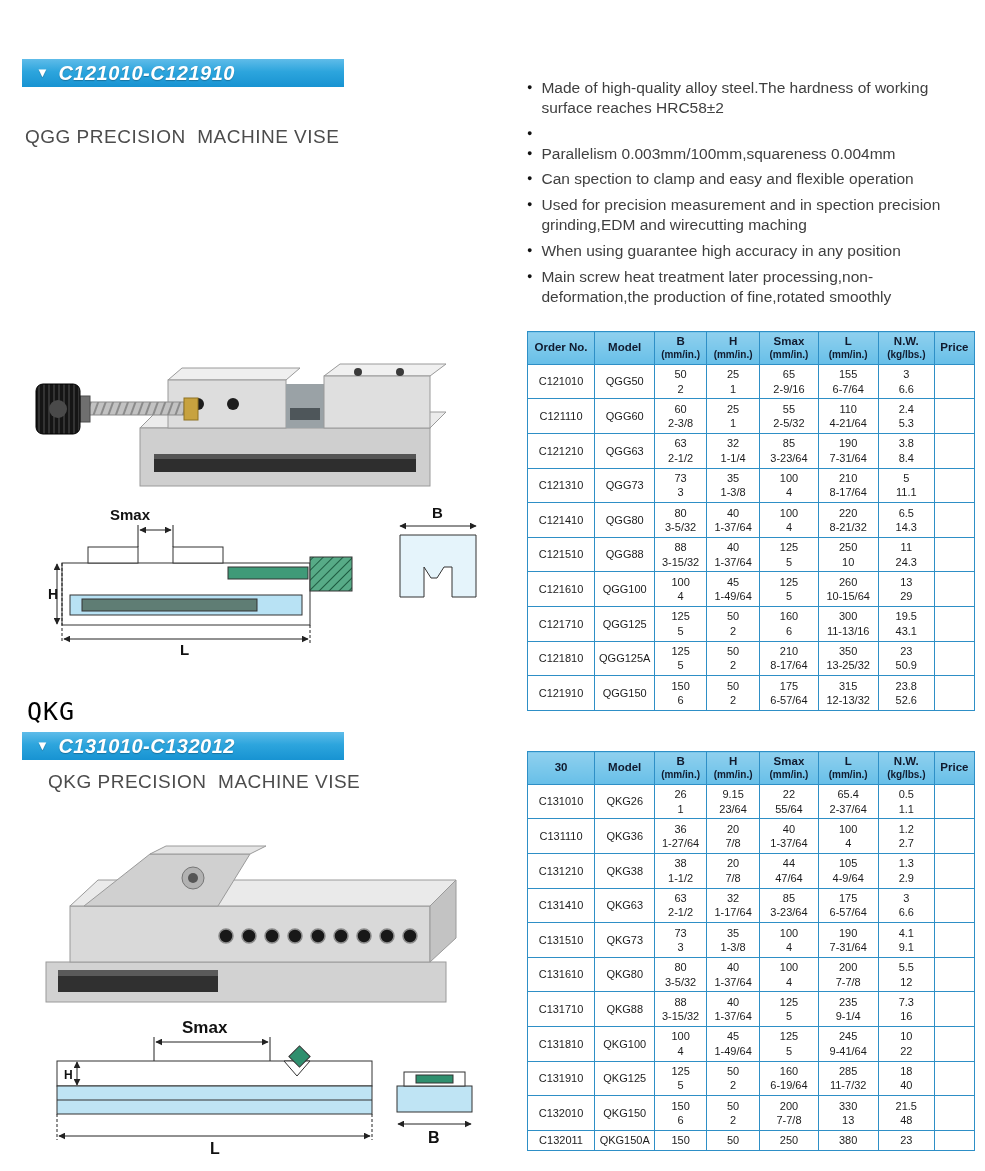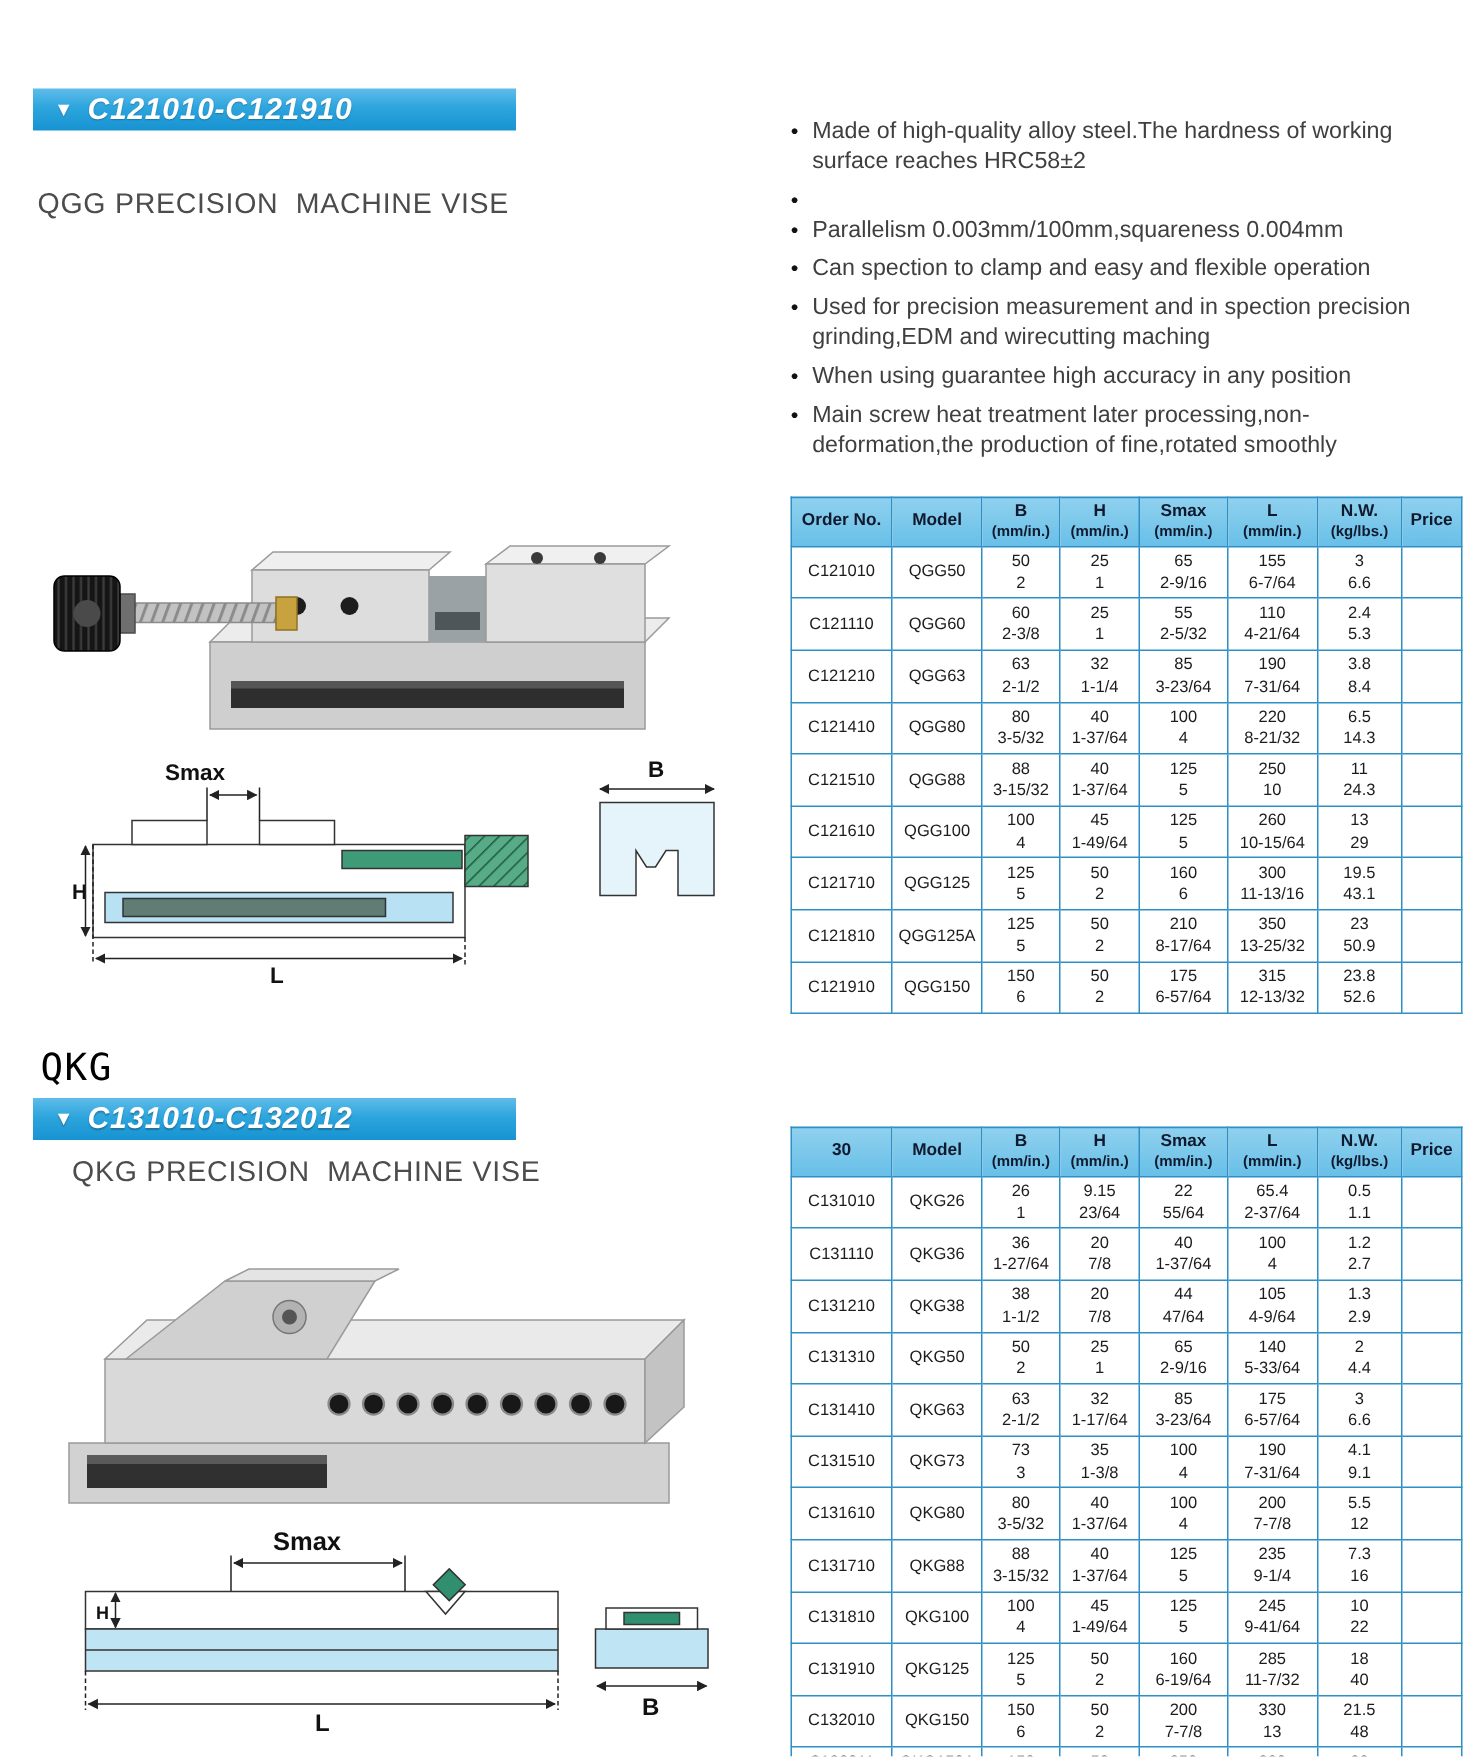--- a/index.html
+++ b/index.html
@@ -273,20 +273,45 @@
               <div>190</div>
               <div>7-31/64</div>
             </td>
             <td>
               <div>3.8</div>
               <div>8.4</div>
             </td>
             <td></td>
           </tr>
           <tr>
+            <td>C121310</td>
+            <td>QGG73</td>
+            <td>
+              <div>73</div>
+              <div>3</div>
+            </td>
+            <td>
+              <div>35</div>
+              <div>1-3/8</div>
+            </td>
+            <td>
+              <div>100</div>
+              <div>4</div>
+            </td>
+            <td>
+              <div>210</div>
+              <div>8-17/64</div>
+            </td>
+            <td>
+              <div>5</div>
+              <div>11.1</div>
+            </td>
+            <td></td>
+          </tr>
+          <tr>
             <td>C121410</td>
             <td>QGG80</td>
             <td>
               <div>80</div>
               <div>3-5/32</div>
             </td>
             <td>
               <div>40</div>
               <div>1-37/64</div>
             </td>
@@ -604,45 +629,20 @@
               <div>105</div>
               <div>4-9/64</div>
             </td>
             <td>
               <div>1.3</div>
               <div>2.9</div>
             </td>
             <td></td>
           </tr>
           <tr>
-            <td>C131310</td>
-            <td>QKG50</td>
-            <td>
-              <div>50</div>
-              <div>2</div>
-            </td>
-            <td>
-              <div>25</div>
-              <div>1</div>
-            </td>
-            <td>
-              <div>65</div>
-              <div>2-9/16</div>
-            </td>
-            <td>
-              <div>140</div>
-              <div>5-33/64</div>
-            </td>
-            <td>
-              <div>2</div>
-              <div>4.4</div>
-            </td>
-            <td></td>
-          </tr>
-          <tr>
             <td>C131410</td>
             <td>QKG63</td>
             <td>
               <div>63</div>
               <div>2-1/2</div>
             </td>
             <td>
               <div>32</div>
               <div>1-17/64</div>
             </td>

